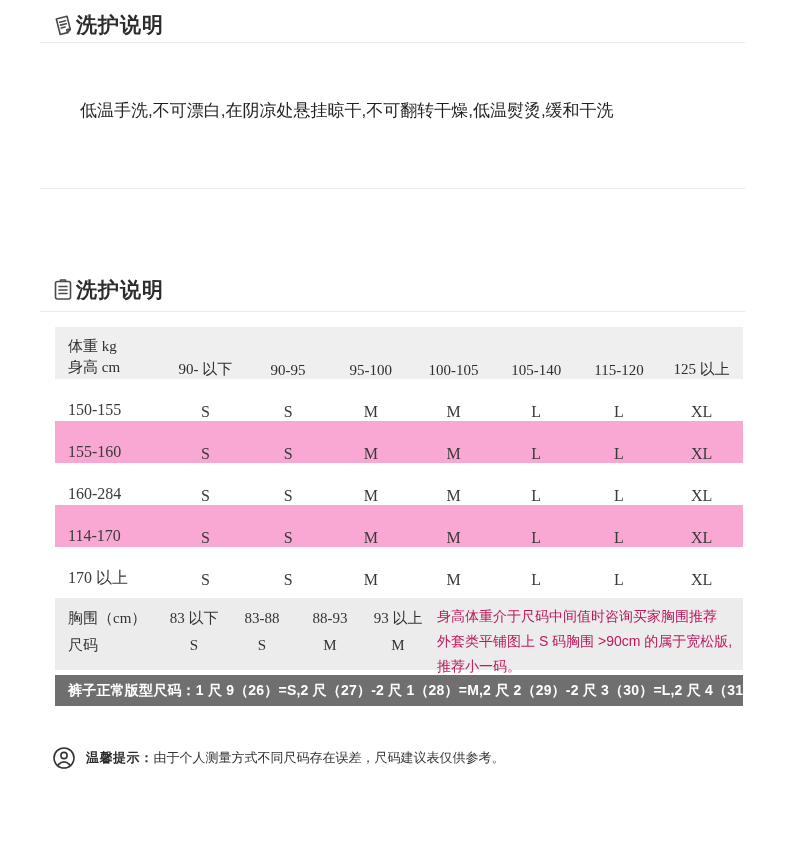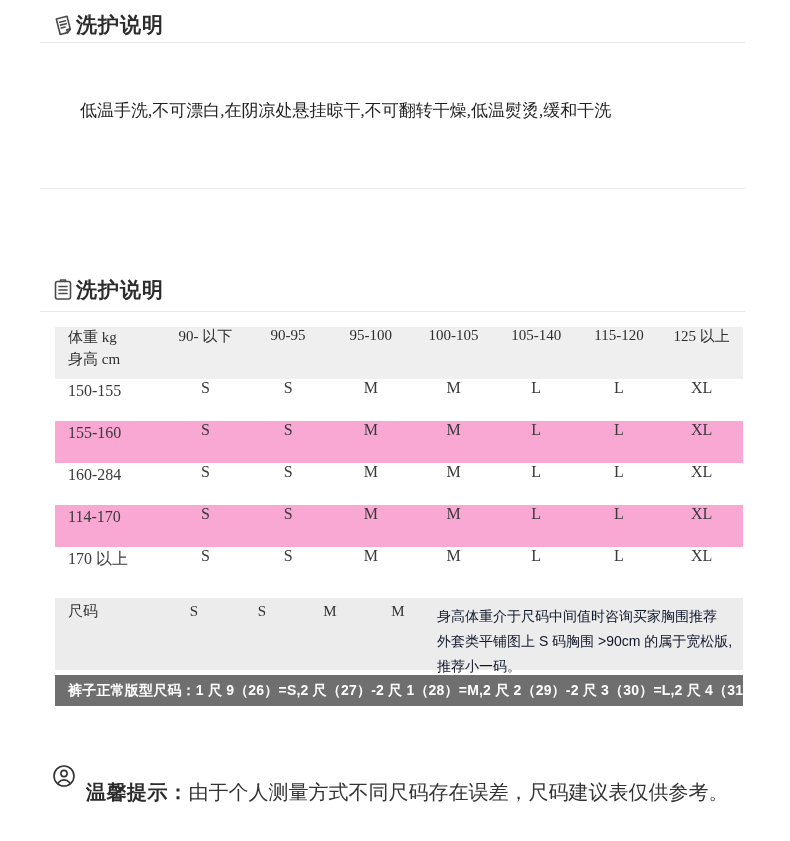--- a/index.html
+++ b/index.html
@@ -13,56 +13,56 @@
   
   .sec-head{position:absolute;left:50px;display:flex;align-items:center;}
   .sec-head .icon{width:26px;height:26px;display:block;}
   .sec-title{font-size:21px;font-weight:600;color:#2c2c2c;letter-spacing:1px;}
   .divider{position:absolute;left:40px;width:705px;height:1px;background:#e9e9e9;}
 
   #wash-head{top:11px;}
   #divider-1{top:42px;}
   #wash-body{
     position:absolute;left:80px;top:99px;width:660px;
-    font-family:Liberation Serif, serif;
+    font-family:Liberation Sans, sans-serif;
     font-size:17px;color:#1f1f1f;
   }
   #divider-2{top:188px;}
   #size-head{top:276px;}
   #divider-3{top:311px;}
 
   
   .size-table{position:absolute;left:55px;top:327px;width:688px;}
-  .t-row{display:flex;align-items:flex-start;height:42px;
+  .t-row{display:flex;align-items:flex-end;height:42px;
     font-family:"Liberation Serif","DejaVu Serif",serif;font-size:16px;color:#3a3a3a;}
   .t-row.head{height:52px;background:#efefef;font-size:15px;color:#2e2e2e;}
   .t-row.alt{background:#f9a8d4;}
   .t-cell{flex:1;text-align:center;}
   .t-cell.first{flex:0 0 96px;text-align:left;padding-left:13px;line-height:1.45;}
 
   
   .chest{position:absolute;left:55px;top:598px;width:688px;height:72px;background:#ececec;}
   .c-row{display:flex;align-items:center;height:27px;
     font-family:"Liberation Serif","DejaVu Serif",serif;font-size:15px;color:#333;}
   .c-row.r1{padding-top:7px;}
   .c-label{flex:0 0 92px;padding-left:13px;white-space:nowrap;}
   .c-cell{flex:0 0 68px;text-align:center;}
   .c-note{position:absolute;left:382px;top:6px;width:302px;
-    font-size:14px;line-height:25px;color:#0f172a;}
+    font-size:14px;line-height:25px;color:#be185d;}
 
   
   .pants-bar{position:absolute;left:55px;top:675px;width:688px;height:31px;
     background:#6f6f6f;color:#ffffff;font-size:14px;font-weight:600;
     line-height:31px;padding-left:13px;box-sizing:border-box;
     white-space:nowrap;overflow:hidden;letter-spacing:.2px;}
 
   
   .tip{position:absolute;left:52px;top:746px;display:flex;align-items:center;gap:10px;}
   .tip .icon{width:24px;height:24px;display:block;}
-  .tip-text{font-size:20px;color:#333;margin-top:33px;}
+  .tip-text{font-size:13px;color:#333;}
   .tip-text b{font-weight:700;color:#2b2b2b;letter-spacing:.5px;}
 </style>
 </head>
 <body>
 
 <div class="page">
 
   <div class="sec-head" id="wash-head">
     <span class="icon">
       <svg viewBox="0 0 26 26" width="26" height="26">
@@ -164,20 +164,27 @@
       <div class="t-cell">S</div>
       <div class="t-cell">M</div>
       <div class="t-cell">M</div>
       <div class="t-cell">L</div>
       <div class="t-cell">L</div>
       <div class="t-cell">XL</div>
     </div>
   </div>
 
   <div class="chest">
+    <div class="c-row r1">
+      <div class="c-label">胸围（cm）</div>
+      <div class="c-cell">83 以下</div>
+      <div class="c-cell">83-88</div>
+      <div class="c-cell">88-93</div>
+      <div class="c-cell">93 以上</div>
+    </div>
     <div class="c-row">
       <div class="c-label">尺码</div>
       <div class="c-cell">S</div>
       <div class="c-cell">S</div>
       <div class="c-cell">M</div>
       <div class="c-cell">M</div>
     </div>
     <div class="c-note">
       <div>身高体重介于尺码中间值时咨询买家胸围推荐</div>
       <div>外套类平铺图上 S 码胸围 &gt;90cm 的属于宽松版,推荐小一码。</div>

